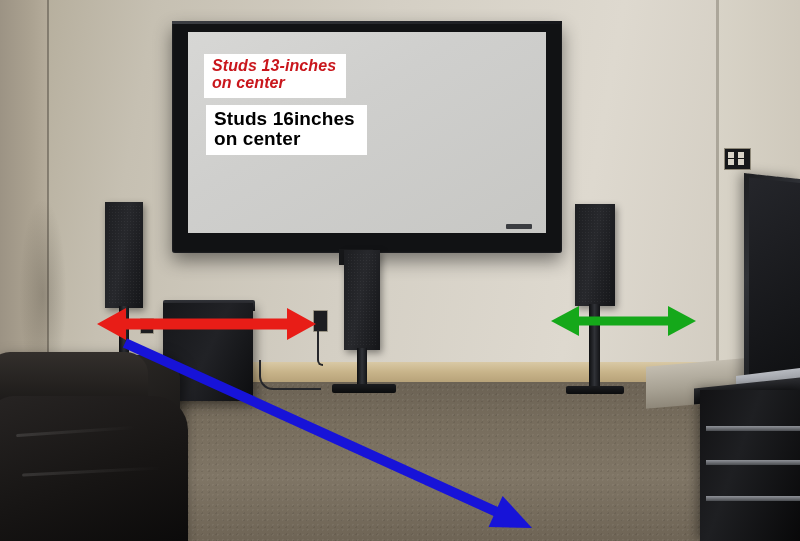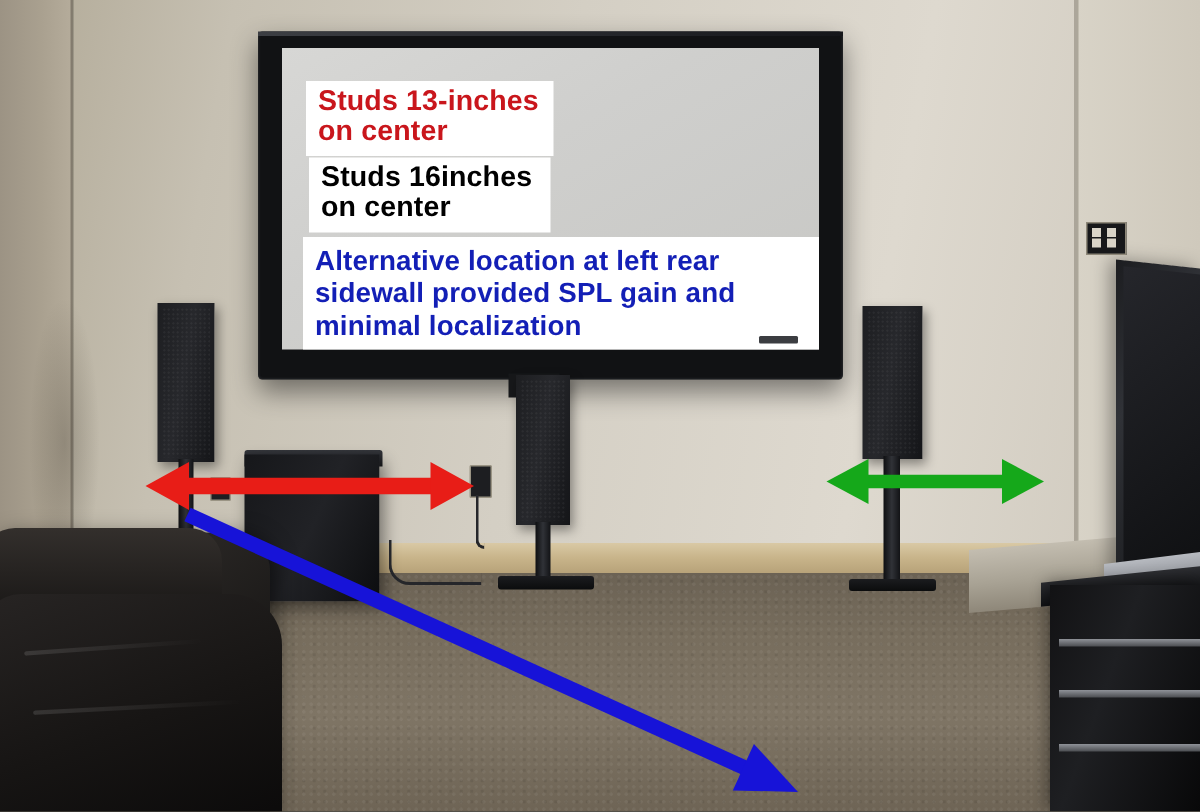--- a/index.html
+++ b/index.html
@@ -127,21 +127,22 @@
     background: #ffffff;
     line-height: 1.06;
     font-weight: bold;
     letter-spacing: .1px;
     white-space: pre-line;
   }
   #callout-red {
     left: 16px; top: 22px;
     padding: 4px 10px 6px 8px;
     color: #c9161c;
-    font-size: 19px;
+    font-size: 16px;
+    font-style: italic;
   }
   #callout-green {
     left: 18px; top: 73px;
     padding: 4px 12px 6px 8px;
     color: #000000;
     font-size: 19px;
   }
   #callout-blue {
     left: 14px; top: 126px;
     width: 340px;
@@ -356,21 +357,20 @@
   <div class="tv-frame">
     <div class="tv-bezel-hl"></div>
     <div class="tv-screen">
 
       <div class="callout" id="callout-red">Studs 13-inches
 on center</div>
 
       <div class="callout" id="callout-green">Studs 16inches
 on center</div>
 
-      <div class="callout" id="callout-blue">Alternative location at left rear sidewall provided SPL gain and minimal localization</div>
 
       <div class="tv-logo"></div>
     </div>
   </div>
   <div class="tv-mount"></div>
 
   <div class="spk-box" id="speaker-left-box">
     <div class="spk-grille"></div>
   </div>
   <div class="spk-pole" id="speaker-left-pole"></div>

